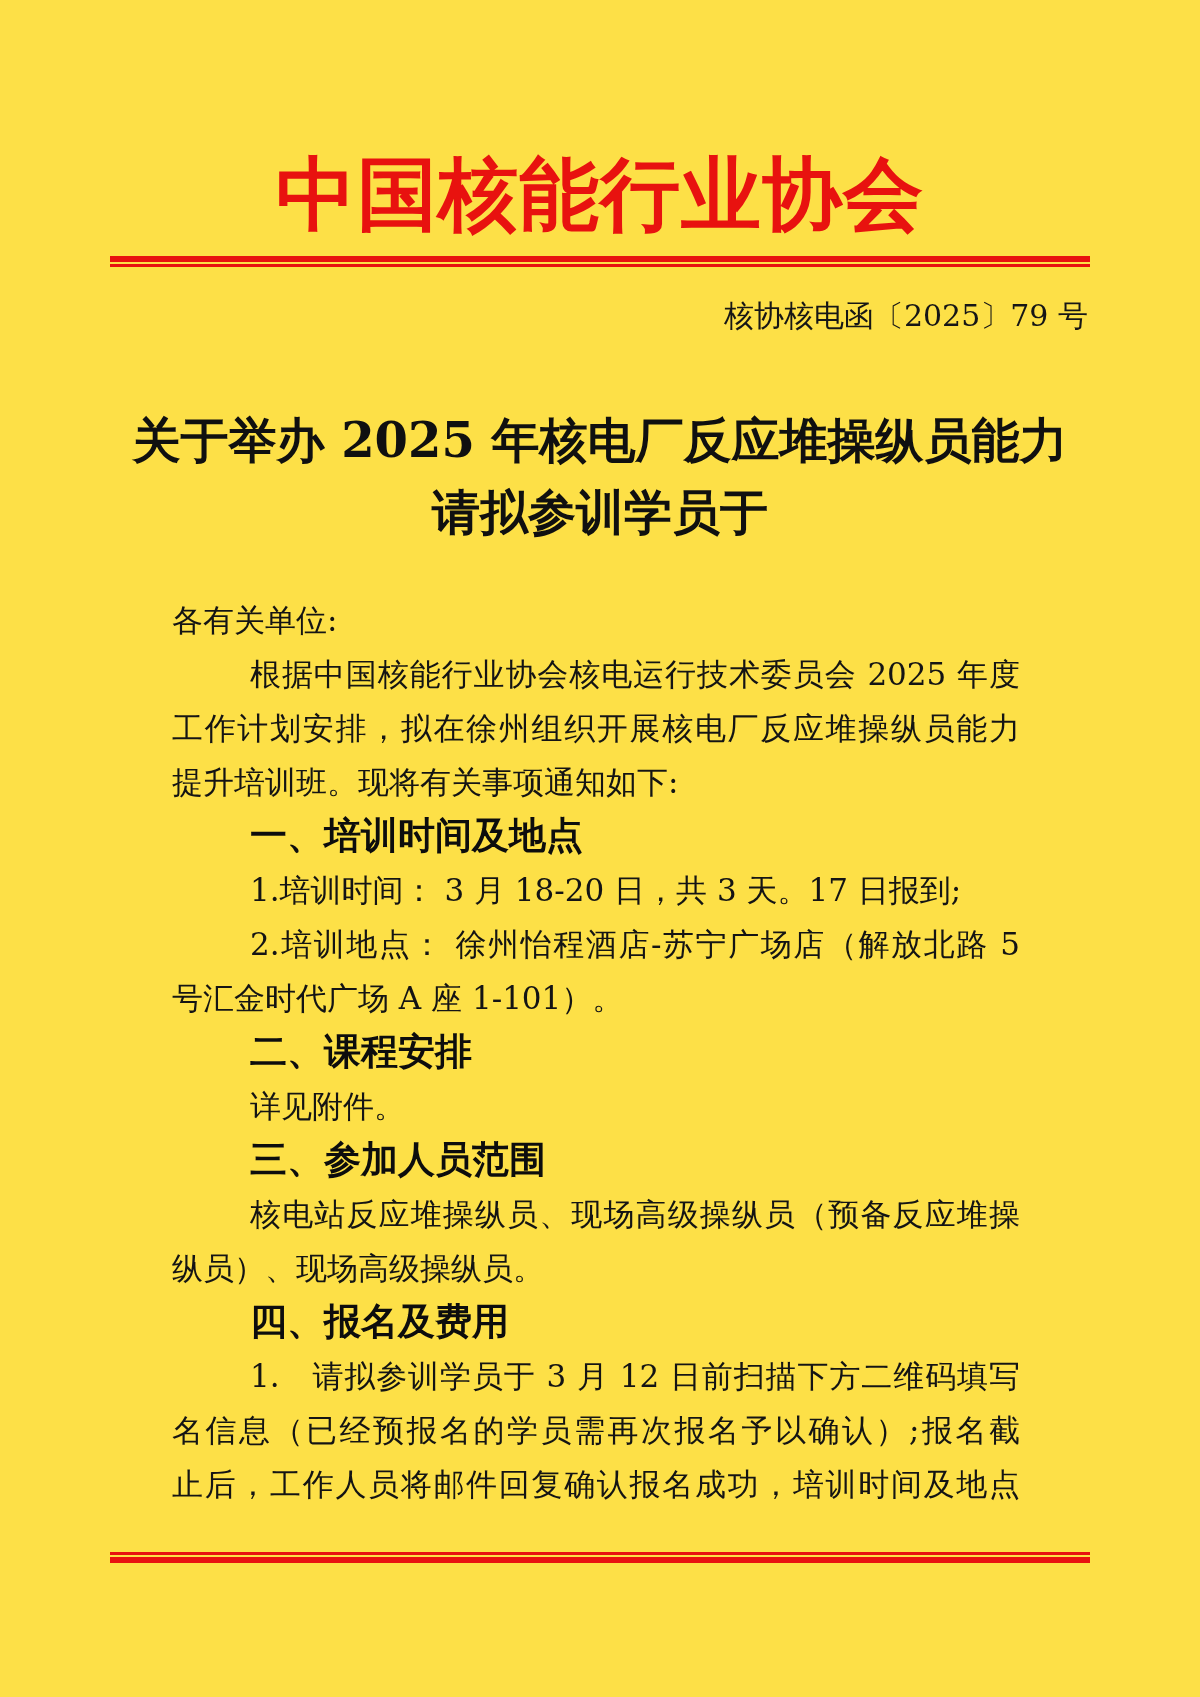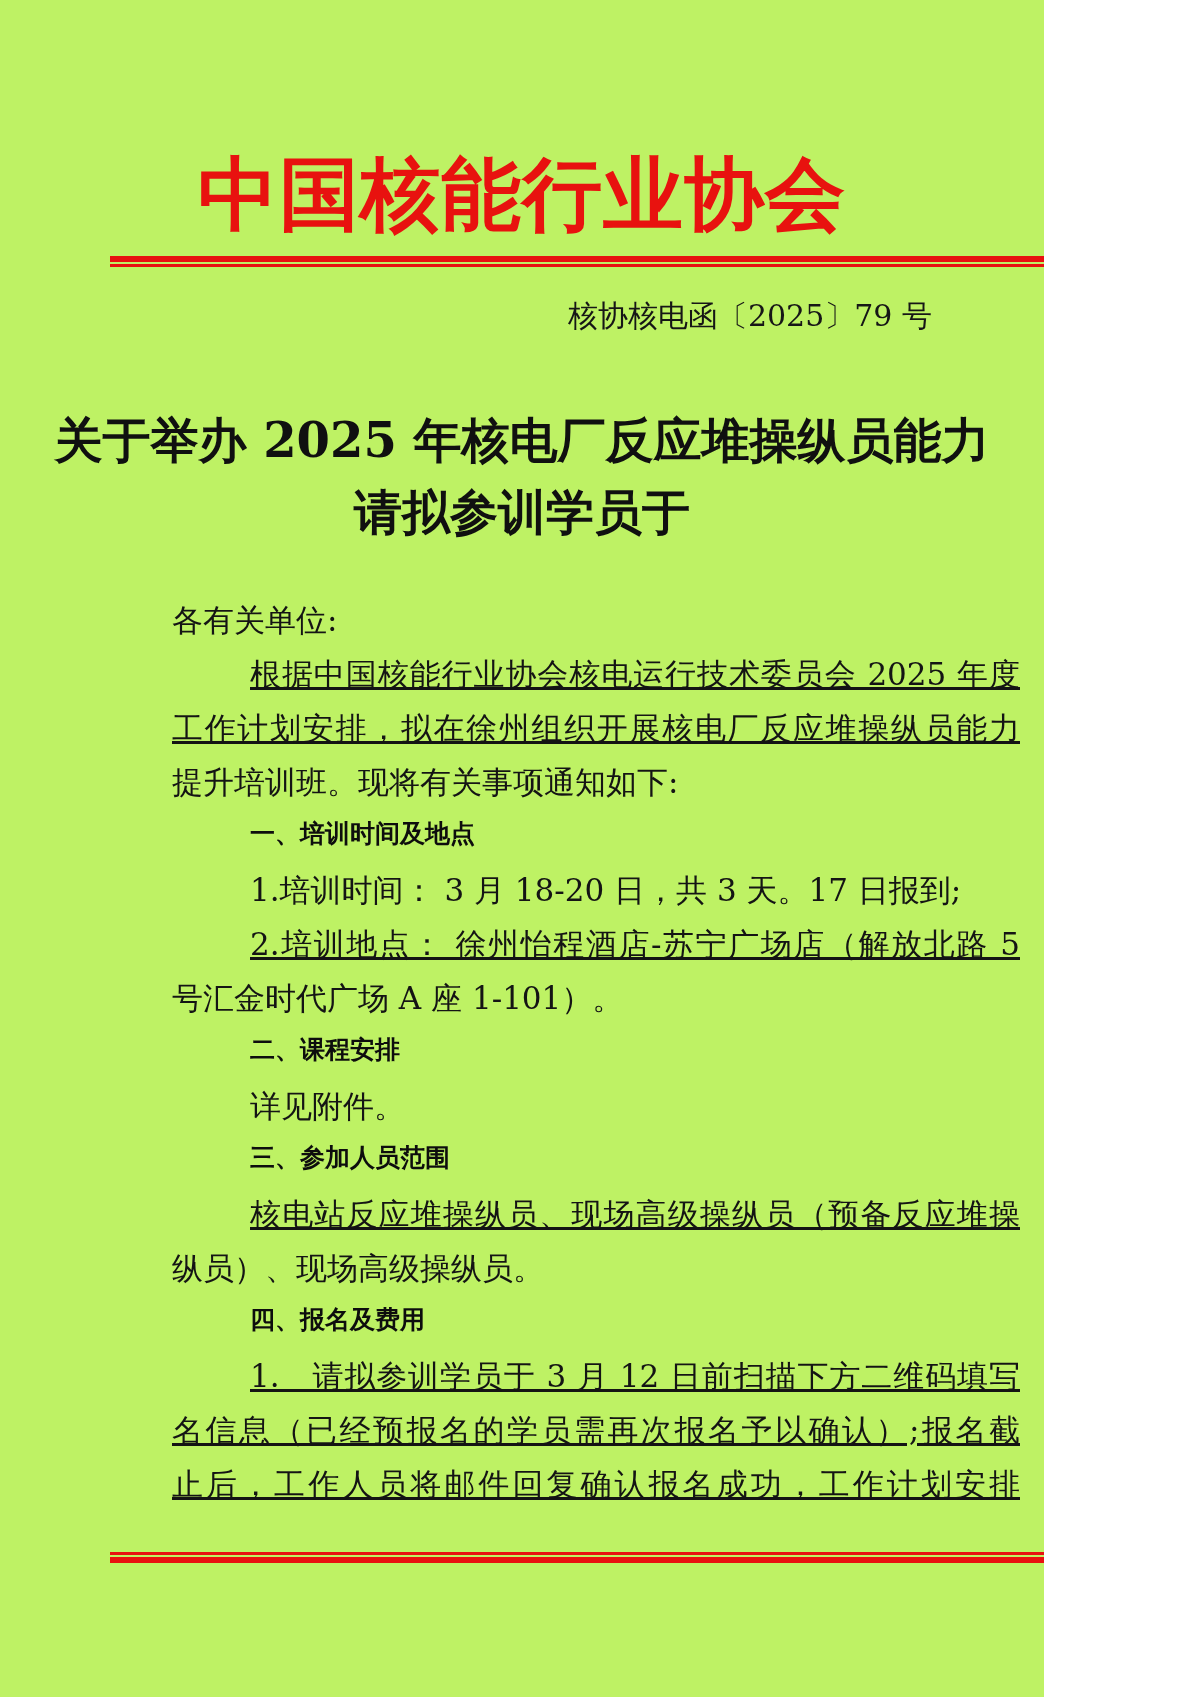--- a/index.html
+++ b/index.html
@@ -2,23 +2,23 @@
 <html lang="zh" style="--red: #e8120f;"><head>
 <meta charset="utf-8">
 <style>
   html, body { margin: 0; padding: 0; }
   body {
     background: #ffffff;
     font-family: "DejaVu Serif", "Liberation Serif", serif;
   }
   .page {
     position: relative;
-    width: 1044px;
+    width: 1200px;
     height: 1697px;
-    background: #bef264;
+    background: #fde047;
     overflow: hidden;
   }
   
   .letterhead {
     position: absolute;
     top: 148px;
     left: 0;
     width: 100%;
     text-align: center;
     font-size: 80px;
@@ -76,26 +76,25 @@
   .line {
     height: 54px;
     line-height: 54px;
     overflow: hidden;
     white-space: normal;
   }
   .line.indent { text-indent: 78px; }
   .line.fill {
     text-align: justify;
     text-align-last: justify;
-    text-decoration: underline;
   }
   .line.heading {
-    font-family: Liberation Mono, monospace;
+    font-family: Liberation Sans, sans-serif;
     font-weight: bold;
-    font-size: 25px;
+    font-size: 37px;
     color: #0d0d0d;
   }
 </style>
 </head>
 <body>
 
 <div class="page">
 
   <div class="letterhead">中国核能行业协会</div>
 
@@ -121,21 +120,21 @@
       <div class="line indent fill">2.培训地点： 徐州怡程酒店-苏宁广场店（解放北路 5</div>
       <div class="line">号汇金时代广场 A 座 1-101）。</div>
       <div class="line heading indent">二、课程安排</div>
       <div class="line indent">详见附件。</div>
       <div class="line heading indent">三、参加人员范围</div>
       <div class="line indent fill">核电站反应堆操纵员、现场高级操纵员（预备反应堆操</div>
       <div class="line">纵员）、现场高级操纵员。</div>
       <div class="line heading indent">四、报名及费用</div>
       <div class="line indent fill">1.　请拟参训学员于 3 月 12 日前扫描下方二维码填写报</div>
       <div class="line fill">名信息（已经预报名的学员需再次报名予以确认）;报名截</div>
-      <div class="line fill">止后，工作人员将邮件回复确认报名成功，工作计划安排</div>
+      <div class="line fill">止后，工作人员将邮件回复确认报名成功，培训时间及地点</div>
     </div>
 
   <div class="rule rule-footer">
     <div class="bar thin"></div>
     <div class="bar thick"></div>
   </div>
 
 </div>
 
 </body></html>

